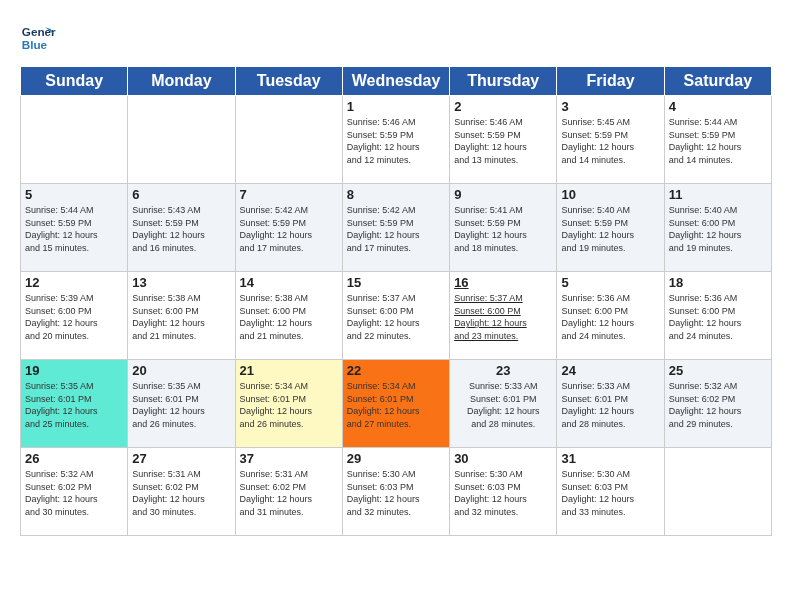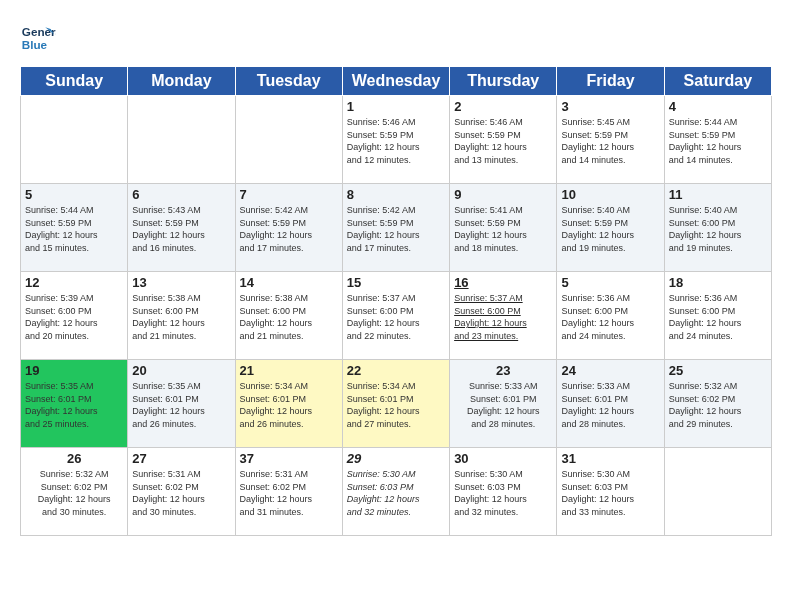--- a/index.html
+++ b/index.html
@@ -252,42 +252,42 @@
         </td>
         <td style="background: rgb(255, 255, 255);">
           <span class="day-num">18</span>
           <div class="cell-info" style="white-space: pre-line;">Sunrise: 5:36 AM
 Sunset: 6:00 PM
 Daylight: 12 hours
 and 24 minutes.</div>
         </td>
       </tr>
       <tr>
-        <td style="background: #22c55e;">
+        <td style="background: #5eead4;">
           <span class="day-num">19</span>
           <div class="cell-info" style="white-space: pre-line;">Sunrise: 5:35 AM
 Sunset: 6:01 PM
 Daylight: 12 hours
 and 25 minutes.</div>
         </td>
         <td style="background: rgb(240, 244, 248);">
           <span class="day-num">20</span>
           <div class="cell-info" style="white-space: pre-line;">Sunrise: 5:35 AM
 Sunset: 6:01 PM
 Daylight: 12 hours
 and 26 minutes.</div>
         </td>
         <td style="background: #fef9c3;">
           <span class="day-num">21</span>
           <div class="cell-info" style="white-space: pre-line;">Sunrise: 5:34 AM
 Sunset: 6:01 PM
 Daylight: 12 hours
 and 26 minutes.</div>
         </td>
-        <td style="background: #fef9c3;">
+        <td style="background: #f97316;">
           <span class="day-num">22</span>
           <div class="cell-info" style="white-space: pre-line;">Sunrise: 5:34 AM
 Sunset: 6:01 PM
 Daylight: 12 hours
 and 27 minutes.</div>
         </td>
         <td style="background: rgb(240, 244, 248); text-align: center;">
           <span class="day-num">23</span>
           <div class="cell-info" style="white-space: pre-line;">Sunrise: 5:33 AM
 Sunset: 6:01 PM
@@ -303,42 +303,42 @@
         </td>
         <td style="background: rgb(240, 244, 248);">
           <span class="day-num">25</span>
           <div class="cell-info" style="white-space: pre-line;">Sunrise: 5:32 AM
 Sunset: 6:02 PM
 Daylight: 12 hours
 and 29 minutes.</div>
         </td>
       </tr>
       <tr>
-        <td style="background: rgb(255, 255, 255); text-align: center;">
+        <td style="background: rgb(255, 255, 255);">
           <span class="day-num">26</span>
           <div class="cell-info" style="white-space: pre-line;">Sunrise: 5:32 AM
 Sunset: 6:02 PM
 Daylight: 12 hours
 and 30 minutes.</div>
         </td>
         <td style="background: rgb(255, 255, 255);">
           <span class="day-num">27</span>
           <div class="cell-info" style="white-space: pre-line;">Sunrise: 5:31 AM
 Sunset: 6:02 PM
 Daylight: 12 hours
 and 30 minutes.</div>
         </td>
         <td style="background: rgb(255, 255, 255);">
           <span class="day-num">37</span>
           <div class="cell-info" style="white-space: pre-line;">Sunrise: 5:31 AM
 Sunset: 6:02 PM
 Daylight: 12 hours
 and 31 minutes.</div>
         </td>
-        <td style="background: rgb(255, 255, 255); font-style: italic;">
+        <td style="background: rgb(255, 255, 255);">
           <span class="day-num">29</span>
           <div class="cell-info" style="white-space: pre-line;">Sunrise: 5:30 AM
 Sunset: 6:03 PM
 Daylight: 12 hours
 and 32 minutes.</div>
         </td>
         <td style="background: rgb(255, 255, 255);">
           <span class="day-num">30</span>
           <div class="cell-info" style="white-space: pre-line;">Sunrise: 5:30 AM
 Sunset: 6:03 PM

